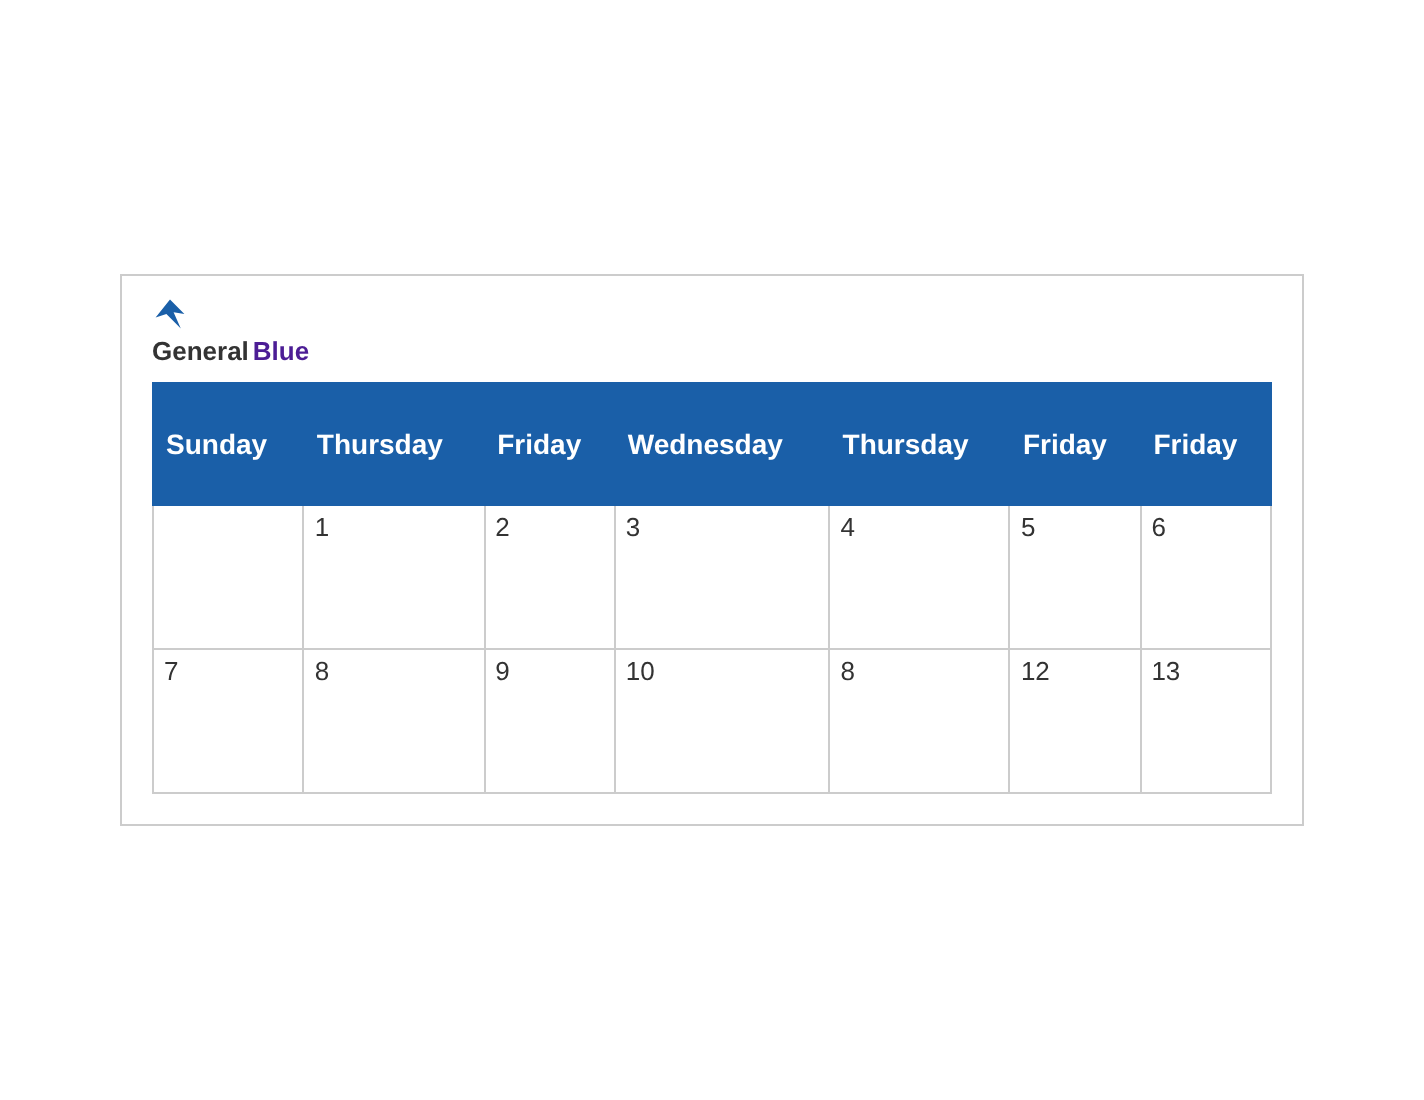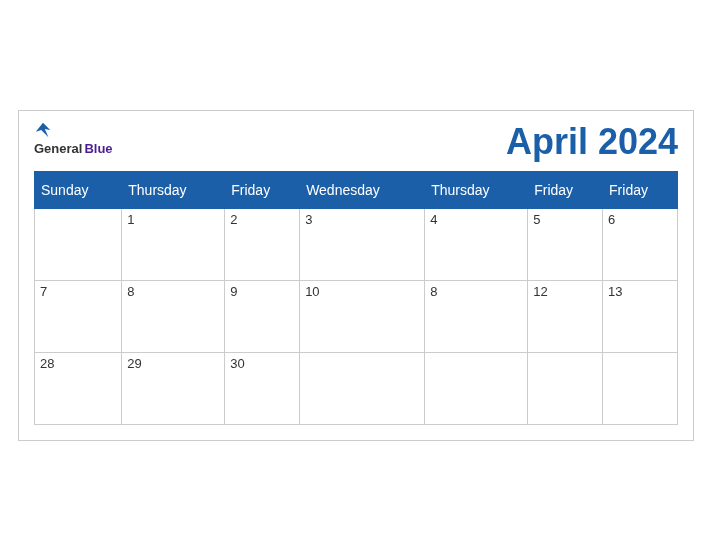--- a/index.html
+++ b/index.html
@@ -6,21 +6,21 @@
     body {
       font-family: Arial, sans-serif;
       background: #fff;
       width: 712px;
       height: 550px;
       display: flex;
       align-items: center;
       justify-content: center;
     }
     .calendar-container {
-      width: 676px;
+      width: 592px;
       background: #fff;
       border: 1px solid #ccc;
       padding: 10px 15px 15px 15px;
     }
     .calendar-header {
       display: flex;
       justify-content: space-between;
       align-items: flex-start;
       margin-bottom: 8px;
     }
@@ -45,23 +45,23 @@
       text-align: right;
     }
     .calendar-table {
       width: 100%;
       border-collapse: collapse;
     }
     .calendar-table th {
       background-color: #1a5fa8;
       color: #fff;
       text-align: left;
-      padding: 10px 6px;
+      padding: 22px 6px;
       font-size: 14px;
-      font-weight: normal;
+      font-weight: bold;
       border: 1px solid #1a5fa8;
     }
     .calendar-table td {
       border: 1px solid #ccc;
       vertical-align: top;
       height: 72px;
       padding: 3px 5px;
       font-size: 13px;
       color: #333;
       background: #fff;
@@ -84,21 +84,20 @@
       <div class="logo-text-row">
         <svg class="logo-bird" viewBox="0 0 20 20" xmlns="http://www.w3.org/2000/svg">
           <polygon points="10,2 18,10 12,9 16,18 8,10 2,12" fill="#1a5fa8"></polygon>
         </svg>
       </div>
       <div class="logo-text-row" style="margin-top:2px;">
         <span style="font-size:13px;font-weight:bold;color:#333;">General</span>
         <span style="font-size:13px;font-weight:bold;color:#4c1d95;">Blue</span>
       </div>
     </div>
-    <div class="month-title">April 2024</div>
   </div>
 
   <table class="calendar-table">
     <thead>
       <tr>
         <th>Sunday</th>
         <th>Thursday</th>
         <th>Friday</th>
         <th>Wednesday</th>
         <th>Thursday</th>
@@ -144,30 +143,15 @@
           <td>
             <span class="date-num">8</span>
           </td>
           <td>
             <span class="date-num">12</span>
           </td>
           <td>
             <span class="date-num">13</span>
           </td>
         </tr>
-        <tr>
-          <td>
-            <span class="date-num">28</span>
-          </td>
-          <td>
-            <span class="date-num">29</span>
-          </td>
-          <td>
-            <span class="date-num">30</span>
-          </td>
-          <td class="empty"></td>
-          <td class="empty"></td>
-          <td class="empty"></td>
-          <td class="empty"></td>
-        </tr>
       </tbody>
   </table>
 </div>
 
 </body></html>

